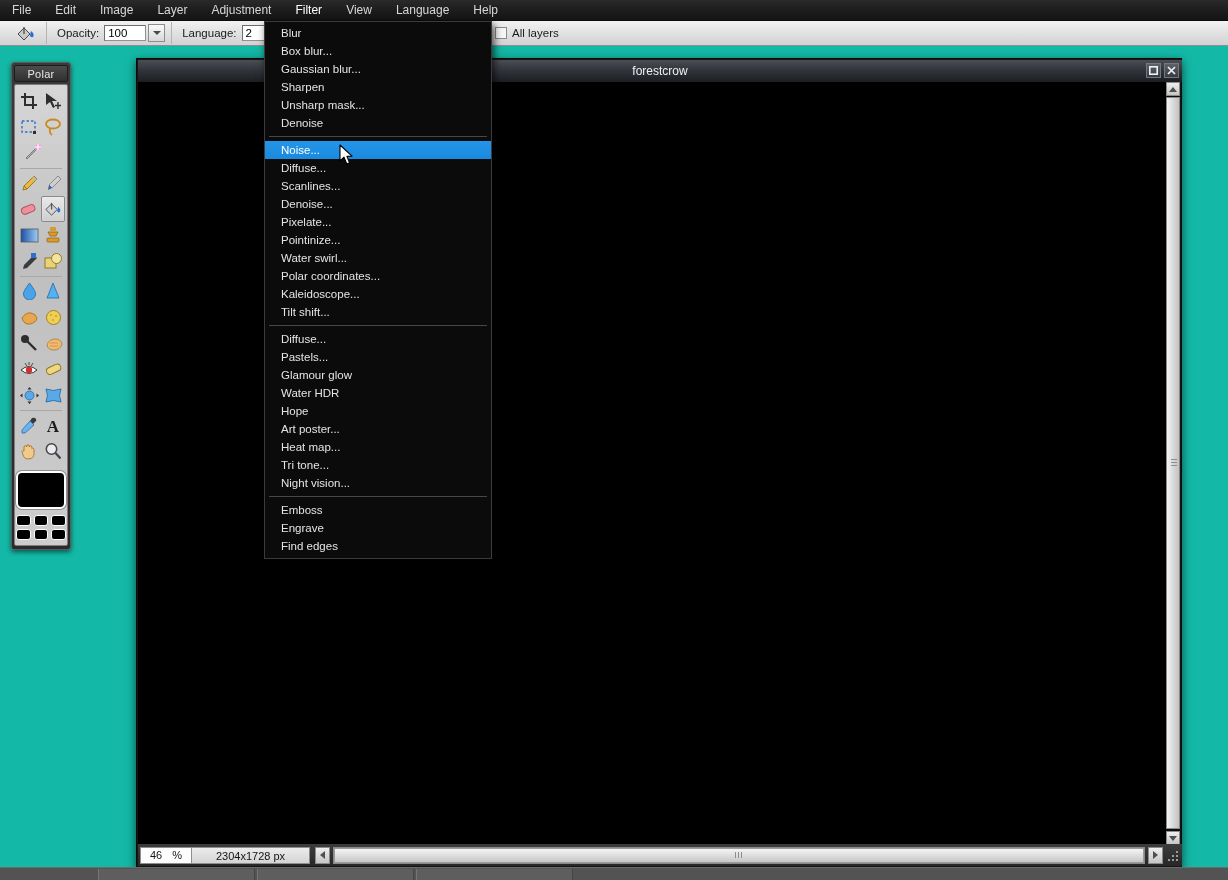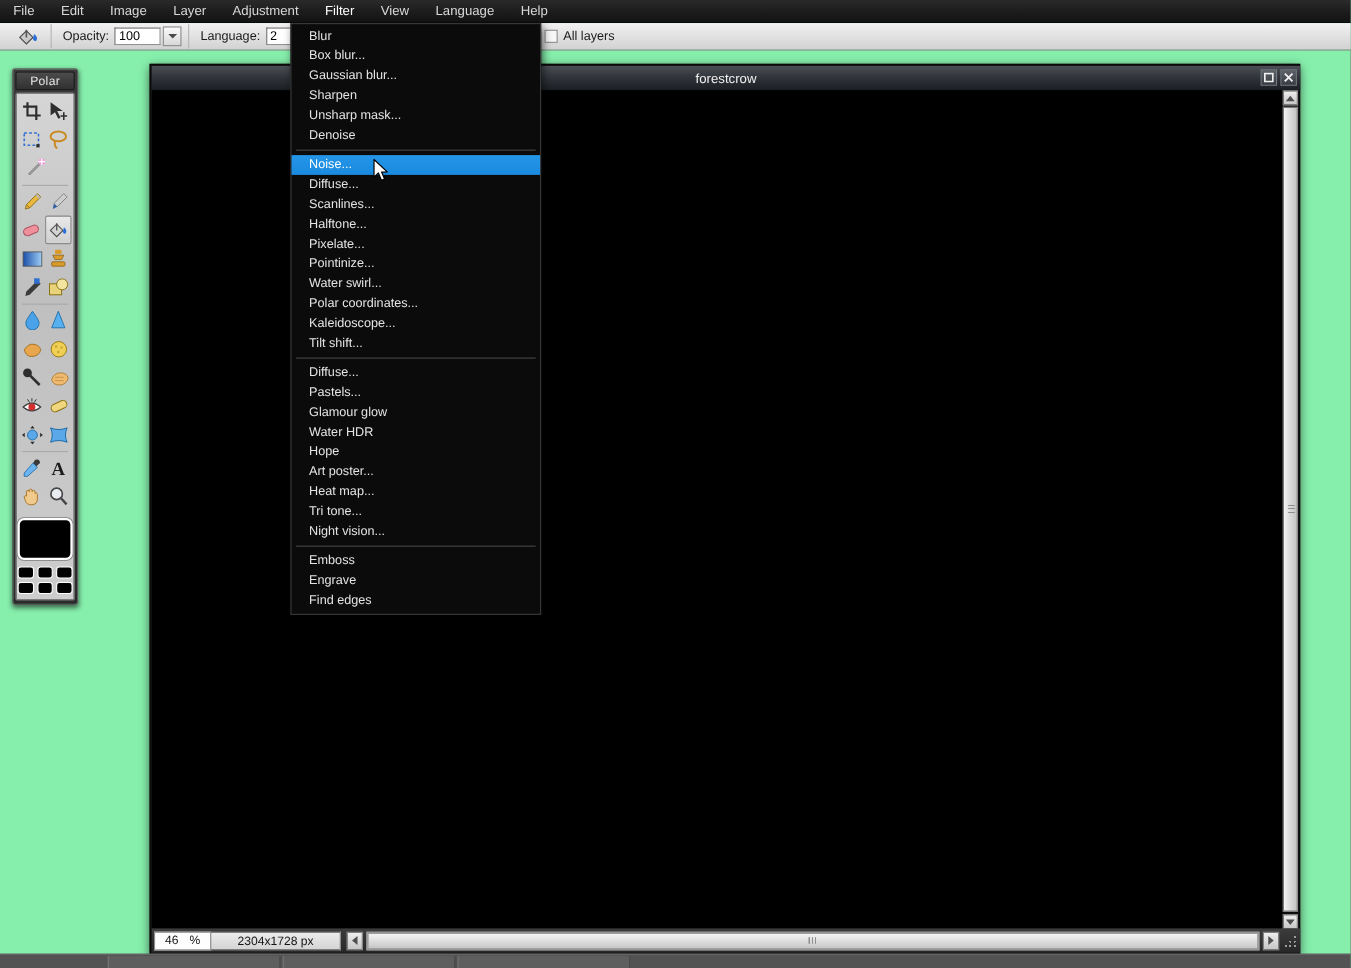--- a/index.html
+++ b/index.html
@@ -10,21 +10,21 @@
     height: 880px;
     overflow: hidden;
     font-family: "Liberation Sans", sans-serif;
     -webkit-font-smoothing: none;
   }
 
   #app {
     position: relative;
     width: 1228px;
     height: 880px;
-    background: #86efac;
+    background: #14b8a6;
   }
 
   
   .menubar {
     position: absolute;
     left: 0; top: 0;
     width: 1228px;
     height: 21px;
     background: linear-gradient(to bottom, #2a2a2a 0%, #1d1d1d 50%, #141414 100%);
     border-bottom: 1px solid #0b0b0b;
@@ -781,21 +781,21 @@
       <div class="dd-item">Blur</div>
       <div class="dd-item">Box blur...</div>
       <div class="dd-item">Gaussian blur...</div>
       <div class="dd-item">Sharpen</div>
       <div class="dd-item">Unsharp mask...</div>
       <div class="dd-item">Denoise</div>
       <div class="dd-sep"></div>
       <div class="dd-item hl">Noise...</div>
       <div class="dd-item">Diffuse...</div>
       <div class="dd-item">Scanlines...</div>
-      <div class="dd-item">Halftone...</div>
+      <div class="dd-item">Denoise...</div>
       <div class="dd-item">Pixelate...</div>
       <div class="dd-item">Pointinize...</div>
       <div class="dd-item">Water swirl...</div>
       <div class="dd-item">Polar coordinates...</div>
       <div class="dd-item">Kaleidoscope...</div>
       <div class="dd-item">Tilt shift...</div>
       <div class="dd-sep"></div>
       <div class="dd-item">Diffuse...</div>
       <div class="dd-item">Pastels...</div>
       <div class="dd-item">Glamour glow</div>

